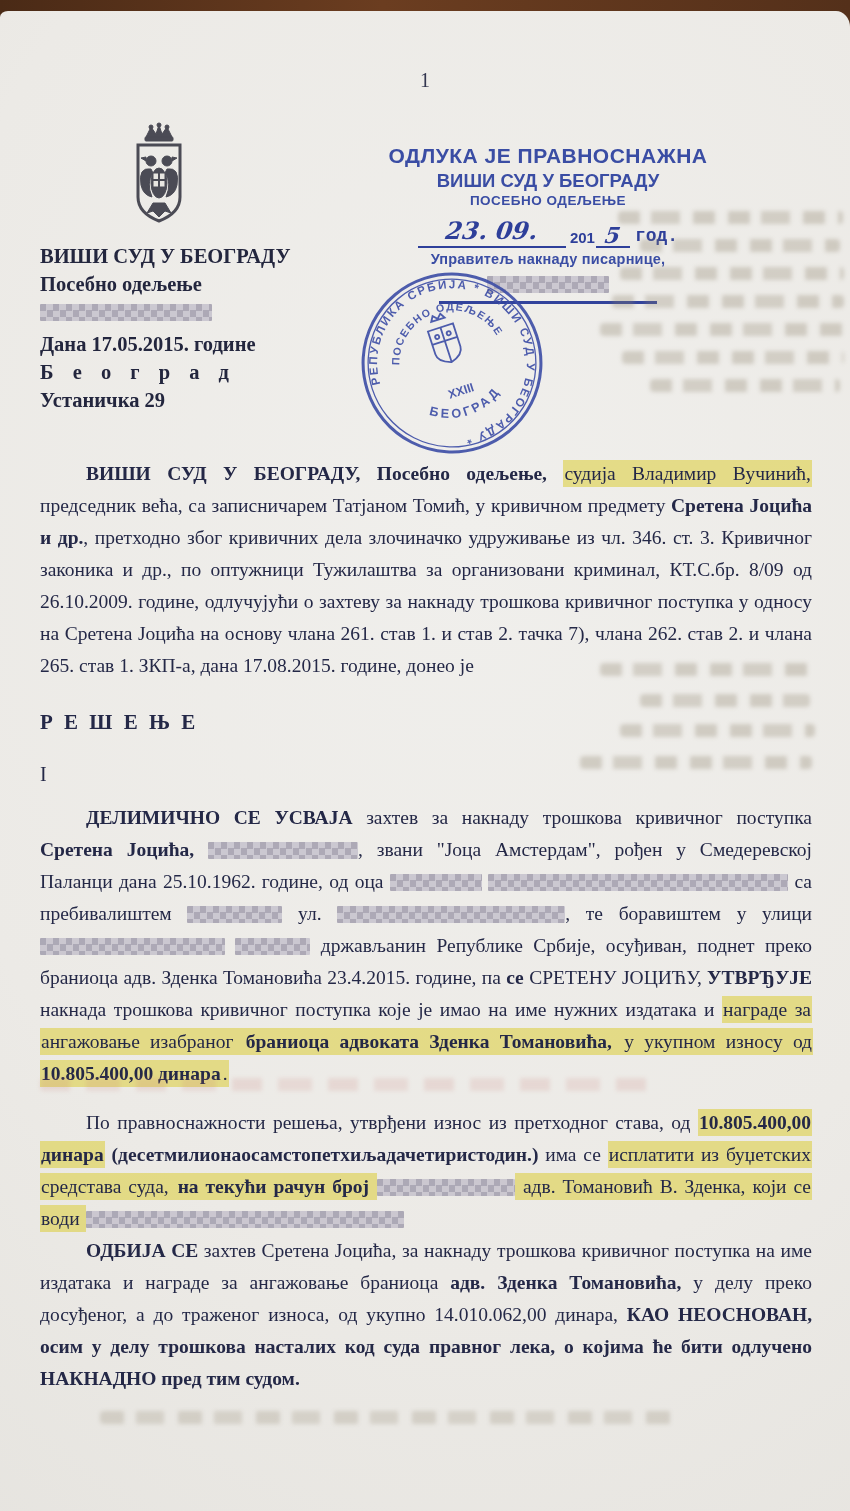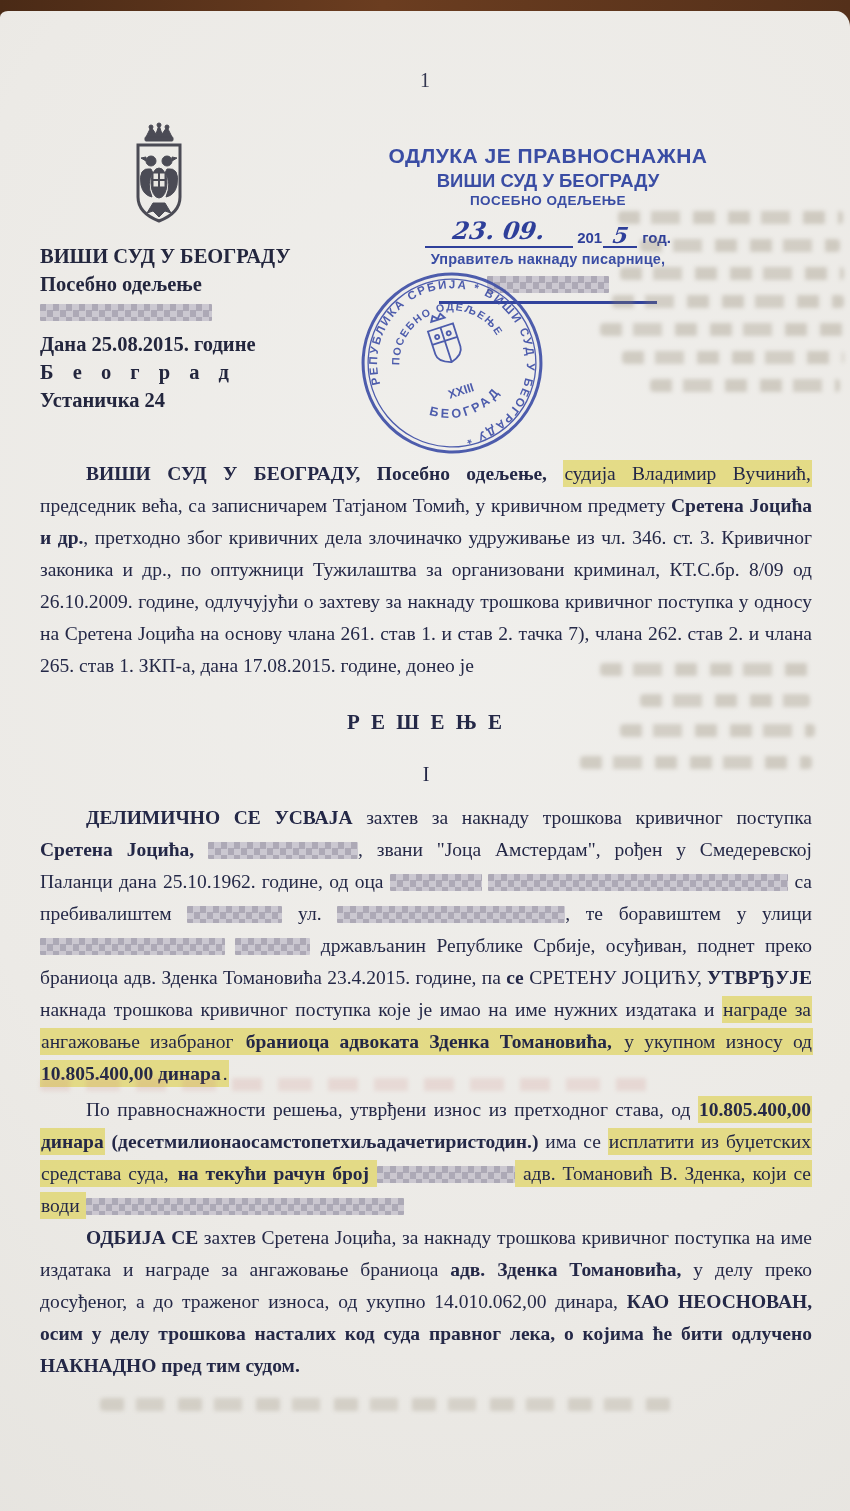--- a/index.html
+++ b/index.html
@@ -23,21 +23,21 @@
   .fin .l3 { font-size:13.5px; margin-top:1px; letter-spacing:.5px; }
   .date-row { margin-top:8px; display:flex; align-items:flex-end; justify-content:center;
               color:#2e3f9a; }
   .hw { font-family:"DejaVu Serif",serif; font-style:italic; display:inline-block;
         transform:skewX(-8deg); font-weight:bold; }
   .date-seg { display:inline-block; min-width:148px; border-bottom:2px solid #2e3f9a;
               font-size:24px; padding:0 8px 1px 8px; }
   .yr { font-size:15px; padding:0 1px 2px 4px; }
   .digit-seg { display:inline-block; width:34px; border-bottom:2px solid #2e3f9a;
                font-size:22px; line-height:20px; }
-  .god { font-size:15px; padding:0 0 2px 5px; }
+  .god { font-size:18px; padding:0 0 2px 5px;font-family:Liberation Mono, monospace; }
   .clerk { font-size:14.5px; margin-top:3px; letter-spacing:.2px; }
   .sig-redact { margin:9px auto 0 auto; width:122px; height:18px; }
   .sig-line { margin:7px auto 0 auto; width:218px; border-bottom:3px solid #32439c; }
   .court { position:absolute; left:40px; top:231px; font-weight:bold; font-size:20.5px;
            line-height:28px; color:#23263e; }
   .court .spaced { letter-spacing:7px; }
   .case-redact { width:172px; height:17px; margin:6px 0 5px 0; }
   
   .redact { display:inline-block; height:17px; vertical-align:-3px; border-radius:1px;
             background:repeating-conic-gradient(#c6c2cd 0% 25%, #a29eae 0% 50%);
@@ -53,25 +53,25 @@
           rgba(200,125,120,.5) 0 30px, rgba(200,125,120,0) 30px 46px,
           rgba(200,125,120,.45) 46px 80px, rgba(200,125,120,0) 80px 96px); opacity:.35; }
   
   .content { position:absolute; left:40px; top:447px; width:772px; font-size:19.5px;
              line-height:32px; text-align:justify; color:#242847; }
   .para { margin:0; }
   .ind { text-indent:46px; }
   .para b { font-weight:bold; }
   .hlt { background:rgba(221,208,74,.62); padding:3px 1px;
          box-decoration-break:clone; -webkit-box-decoration-break:clone; }
-  .cline { text-align:center; text-indent:0; font-weight:bold; }
+  .cline { text-align:left; text-indent:0; font-weight:bold; }
   .title { margin-top:24px; font-size:21px; letter-spacing:3px; }
   .numeral { margin-top:20px; font-size:20px; font-weight:normal; }
   .gap-p2 { margin-top:12px; }
-  .gap-p3 { margin-top:4px; }
+  .gap-p3 { margin-top:17px; }
   .sec2-wrap { position:relative; height:88px; margin-top:4px; }
   .sec2-wrap .num2 { position:absolute; left:0; top:28px; width:100%; text-align:center;
                      font-size:20px; z-index:2; }
   .flowbleed { height:13px; border-radius:4px; filter:blur(2.3px); opacity:.4;
         margin:16px 0 0 60px; width:580px;
         background:repeating-linear-gradient(90deg,
           rgba(138,127,104,.6) 0 24px, rgba(138,127,104,0) 24px 36px,
           rgba(138,127,104,.55) 36px 64px, rgba(138,127,104,0) 64px 78px); }
 </style>
 </head>
@@ -117,23 +117,23 @@
       </div>
       <div class="clerk">Управитељ накнаду писарнице,</div>
       <div class="sig-redact redact"></div>
       <div class="sig-line"></div>
     </div>
 
     <div class="court">
       <div>ВИШИ СУД У БЕОГРАДУ</div>
       <div>Посебно одељење</div>
       <div class="case-redact redact"></div>
-      <div>Дана 25.08.2015. године</div>
+      <div>Дана 17.05.2015. године</div>
       <div class="spaced">Б е о г р а д</div>
-      <div>Устаничка 24</div>
+      <div>Устаничка 29</div>
     </div>
 
     <div class="stamp">
       <svg width="192" height="192" viewBox="0 0 190 190">
         <g fill="none" stroke="#3c4da6">
           <circle cx="95" cy="95" r="88" stroke-width="3"></circle>
           <circle cx="95" cy="95" r="83" stroke-width="1.3"></circle>
         </g>
         <defs>
           <path id="ringPath" d="M 21 95 A 74 74 0 1 1 169 95 A 74 74 0 1 1 21 95"></path>

